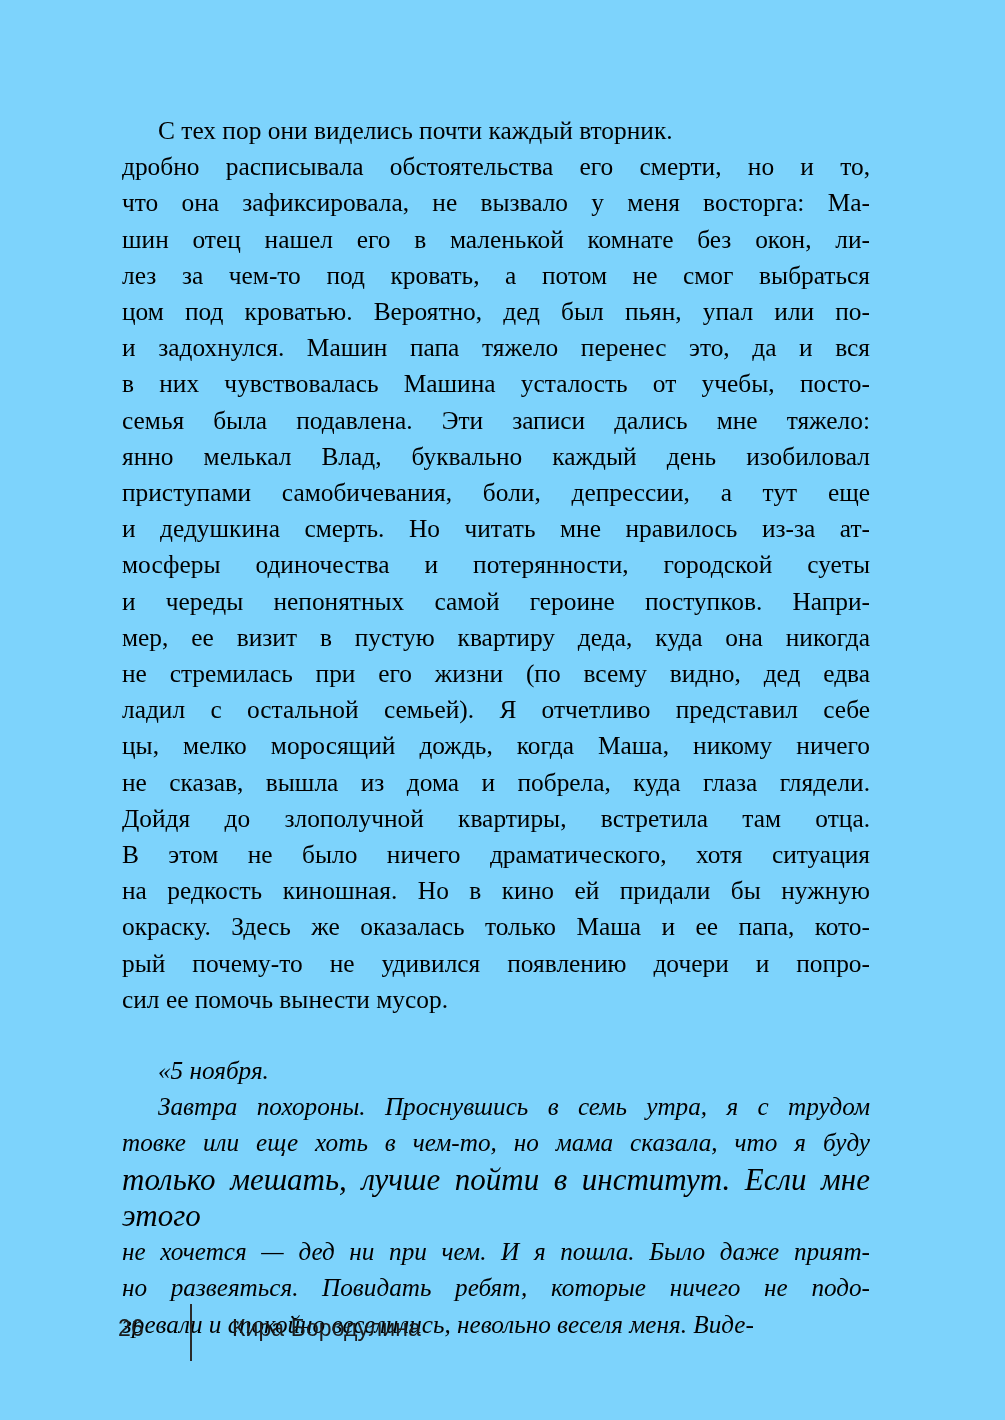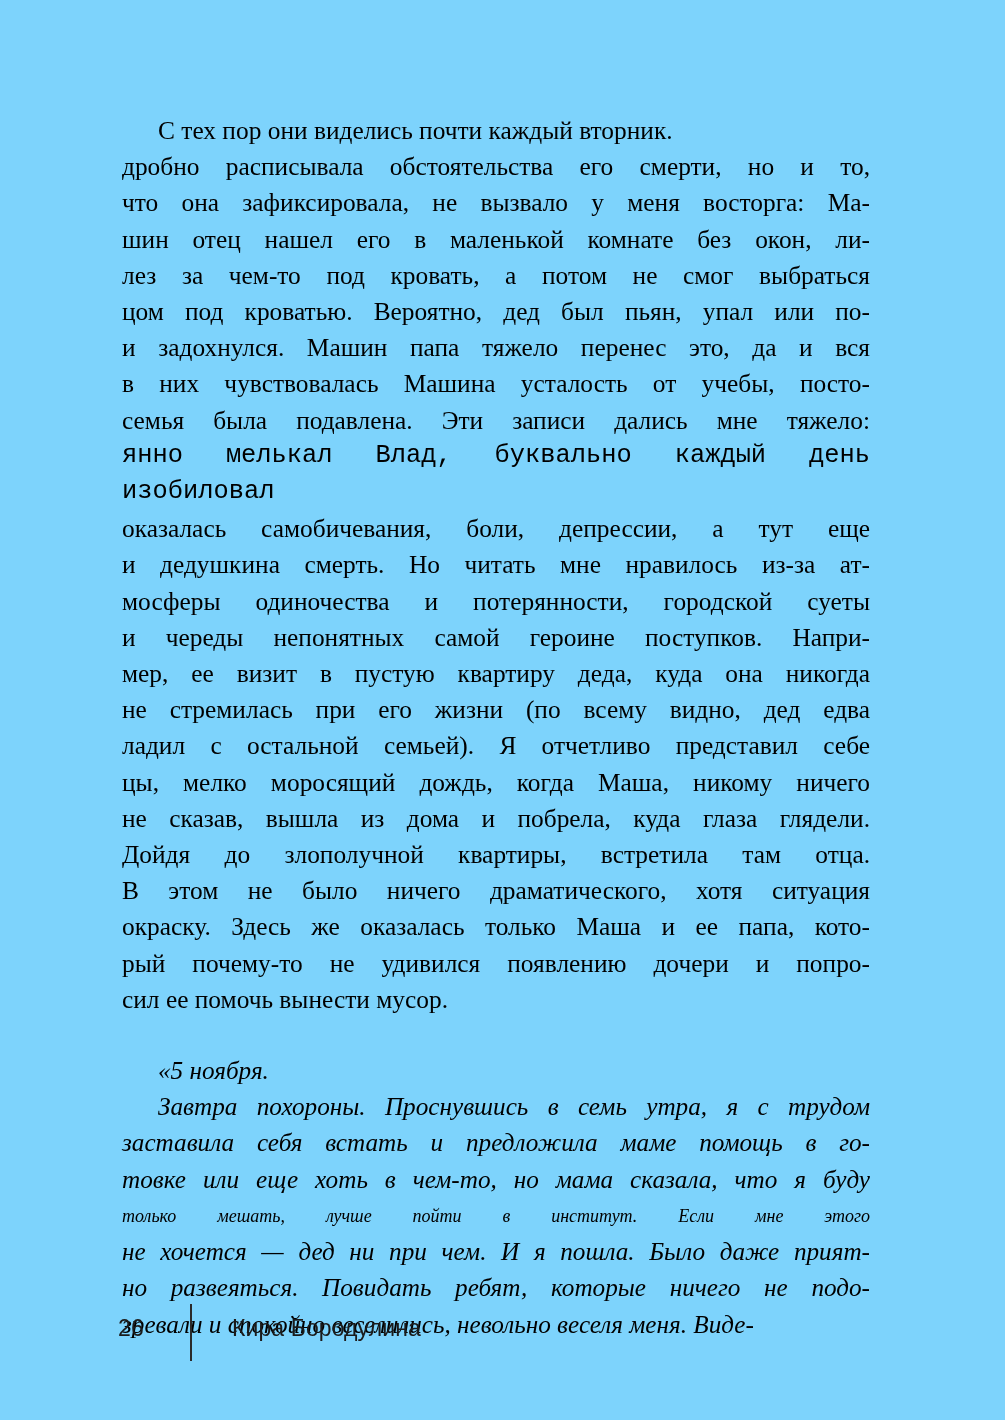--- a/index.html
+++ b/index.html
@@ -115,48 +115,48 @@
 
     <p class="para" style="text-indent:0;">
       <span class="lb linebox" style="white-space: normal; text-align: justify; text-align-last: justify;">дробно расписывала обстоятельства его смерти, но и то,</span>
       <span class="lb linebox" style="white-space: normal; text-align: justify; text-align-last: justify;">что она зафиксировала, не вызвало у меня восторга: Ма-</span>
       <span class="lb linebox" style="white-space: normal; text-align: justify; text-align-last: justify;">шин отец нашел его в маленькой комнате без окон, ли-</span>
       <span class="lb linebox" style="white-space: normal; text-align: justify; text-align-last: justify;">лез за чем-то под кровать, а потом не смог выбраться</span>
       <span class="lb linebox" style="white-space: normal; text-align: justify; text-align-last: justify;">цом под кроватью. Вероятно, дед был пьян, упал или по-</span>
       <span class="lb linebox" style="white-space: normal; text-align: justify; text-align-last: justify;">и задохнулся. Машин папа тяжело перенес это, да и вся</span>
       <span class="lb linebox" style="white-space: normal; text-align: justify; text-align-last: justify;">в них чувствовалась Машина усталость от учебы, посто-</span>
       <span class="lb linebox" style="white-space: normal; text-align: justify; text-align-last: justify;">семья была подавлена. Эти записи дались мне тяжело:</span>
-      <span class="lb linebox" style="white-space: normal; text-align: justify; text-align-last: justify; font-family: Liberation Mono, monospace;">янно мелькал Влад, буквально каждый день изобиловал</span>
-      <span class="lb linebox" style="white-space: normal; text-align: justify; text-align-last: justify;">оказалась самобичевания, боли, депрессии, а тут еще</span>
+      <span class="lb linebox" style="white-space: normal; text-align: justify; text-align-last: justify;">янно мелькал Влад, буквально каждый день изобиловал</span>
+      <span class="lb linebox" style="white-space: normal; text-align: justify; text-align-last: justify;">приступами самобичевания, боли, депрессии, а тут еще</span>
       <span class="lb linebox" style="white-space: normal; text-align: justify; text-align-last: justify;">и дедушкина смерть. Но читать мне нравилось из-за ат-</span>
       <span class="lb linebox" style="white-space: normal; text-align: justify; text-align-last: justify;">мосферы одиночества и потерянности, городской суеты</span>
       <span class="lb linebox" style="white-space: normal; text-align: justify; text-align-last: justify;">и череды непонятных самой героине поступков. Напри-</span>
       <span class="lb linebox" style="white-space: normal; text-align: justify; text-align-last: justify;">мер, ее визит в пустую квартиру деда, куда она никогда</span>
       <span class="lb linebox" style="white-space: normal; text-align: justify; text-align-last: justify;">не стремилась при его жизни (по всему видно, дед едва</span>
       <span class="lb linebox" style="white-space: normal; text-align: justify; text-align-last: justify;">ладил с остальной семьей). Я отчетливо представил себе</span>
       <span class="lb linebox" style="white-space: normal; text-align: justify; text-align-last: justify;">цы, мелко моросящий дождь, когда Маша, никому ничего</span>
       <span class="lb linebox" style="white-space: normal; text-align: justify; text-align-last: justify;">не сказав, вышла из дома и побрела, куда глаза глядели.</span>
       <span class="lb linebox" style="white-space: normal; text-align: justify; text-align-last: justify;">Дойдя до злополучной квартиры, встретила там отца.</span>
       <span class="lb linebox" style="white-space: normal; text-align: justify; text-align-last: justify;">В этом не было ничего драматического, хотя ситуация</span>
+      <span class="lb linebox" style="white-space: normal; text-align: justify; text-align-last: justify;">на редкость киношная. Но в кино ей придали бы нужную</span>
       <span class="lb linebox" style="white-space: normal; text-align: justify; text-align-last: justify;">окраску. Здесь же оказалась только Маша и ее папа, кото-</span>
       <span class="lb linebox" style="white-space: normal; text-align: justify; text-align-last: justify;">рый почему-то не удивился появлению дочери и попро-</span>
       <span class="lb linebox">сил ее помочь вынести мусор.</span>
     </p>
 
     <div class="para-gap"></div>
 
     <p class="para italic">
       <span class="linebox" style="font-style:italic;font-size:25.2px;">«5 ноября.</span>
     </p>
 
     <p class="para italic" style="text-indent:0;">
       <span class="lb linebox" style="font-style: italic; font-size: 25.2px; text-indent: 36px; white-space: normal; text-align: justify; text-align-last: justify;">Завтра похороны. Проснувшись в семь утра, я с трудом</span>
-      <span class="lb linebox" style="font-style: italic; font-size: 25.2px; white-space: normal; text-align: justify; text-align-last: justify;">заставила себя встать и предложила маме помощь в го-</span>
       <span class="lb linebox" style="font-style: italic; font-size: 25.2px; white-space: normal; text-align: justify; text-align-last: justify;">товке или еще хоть в чем-то, но мама сказала, что я буду</span>
-      <span class="lb linebox" style="font-style: italic; font-size: 18px; white-space: normal; text-align: justify; text-align-last: justify;">только мешать, лучше пойти в институт. Если мне этого</span>
+      <span class="lb linebox" style="font-style: italic; font-size: 31px; white-space: normal; text-align: justify; text-align-last: justify;">только мешать, лучше пойти в институт. Если мне этого</span>
       <span class="lb linebox" style="font-style: italic; font-size: 25.2px; white-space: normal; text-align: justify; text-align-last: justify;">не хочется — дед ни при чем. И я пошла. Было даже прият-</span>
       <span class="lb linebox" style="font-style: italic; font-size: 25.2px; white-space: normal; text-align: justify; text-align-last: justify;">но развеяться. Повидать ребят, которые ничего не подо-</span>
       <span class="lb linebox" style="font-style:italic;font-size:25.2px;">зревали и спокойно веселились, невольно веселя меня. Виде-</span>
     </p>
 
   </div>
 
   <div class="footer">
     <span class="footer-page-number">26</span>
     <span class="footer-rule"></span>

